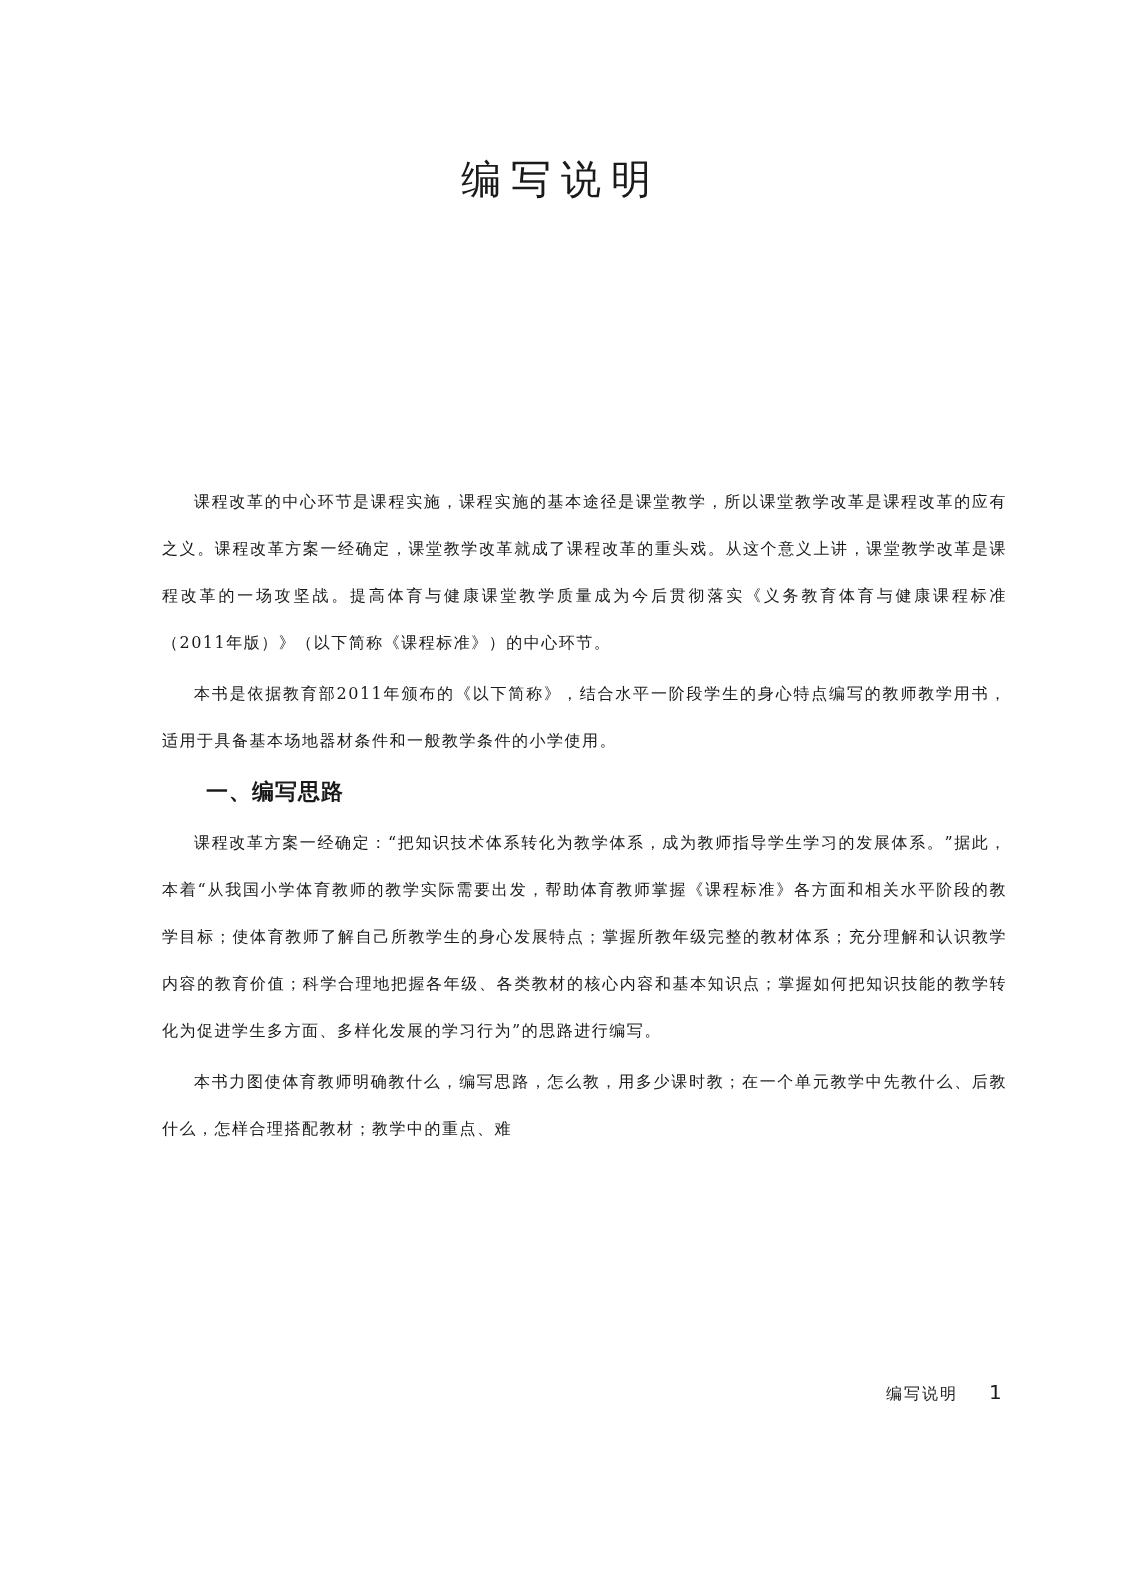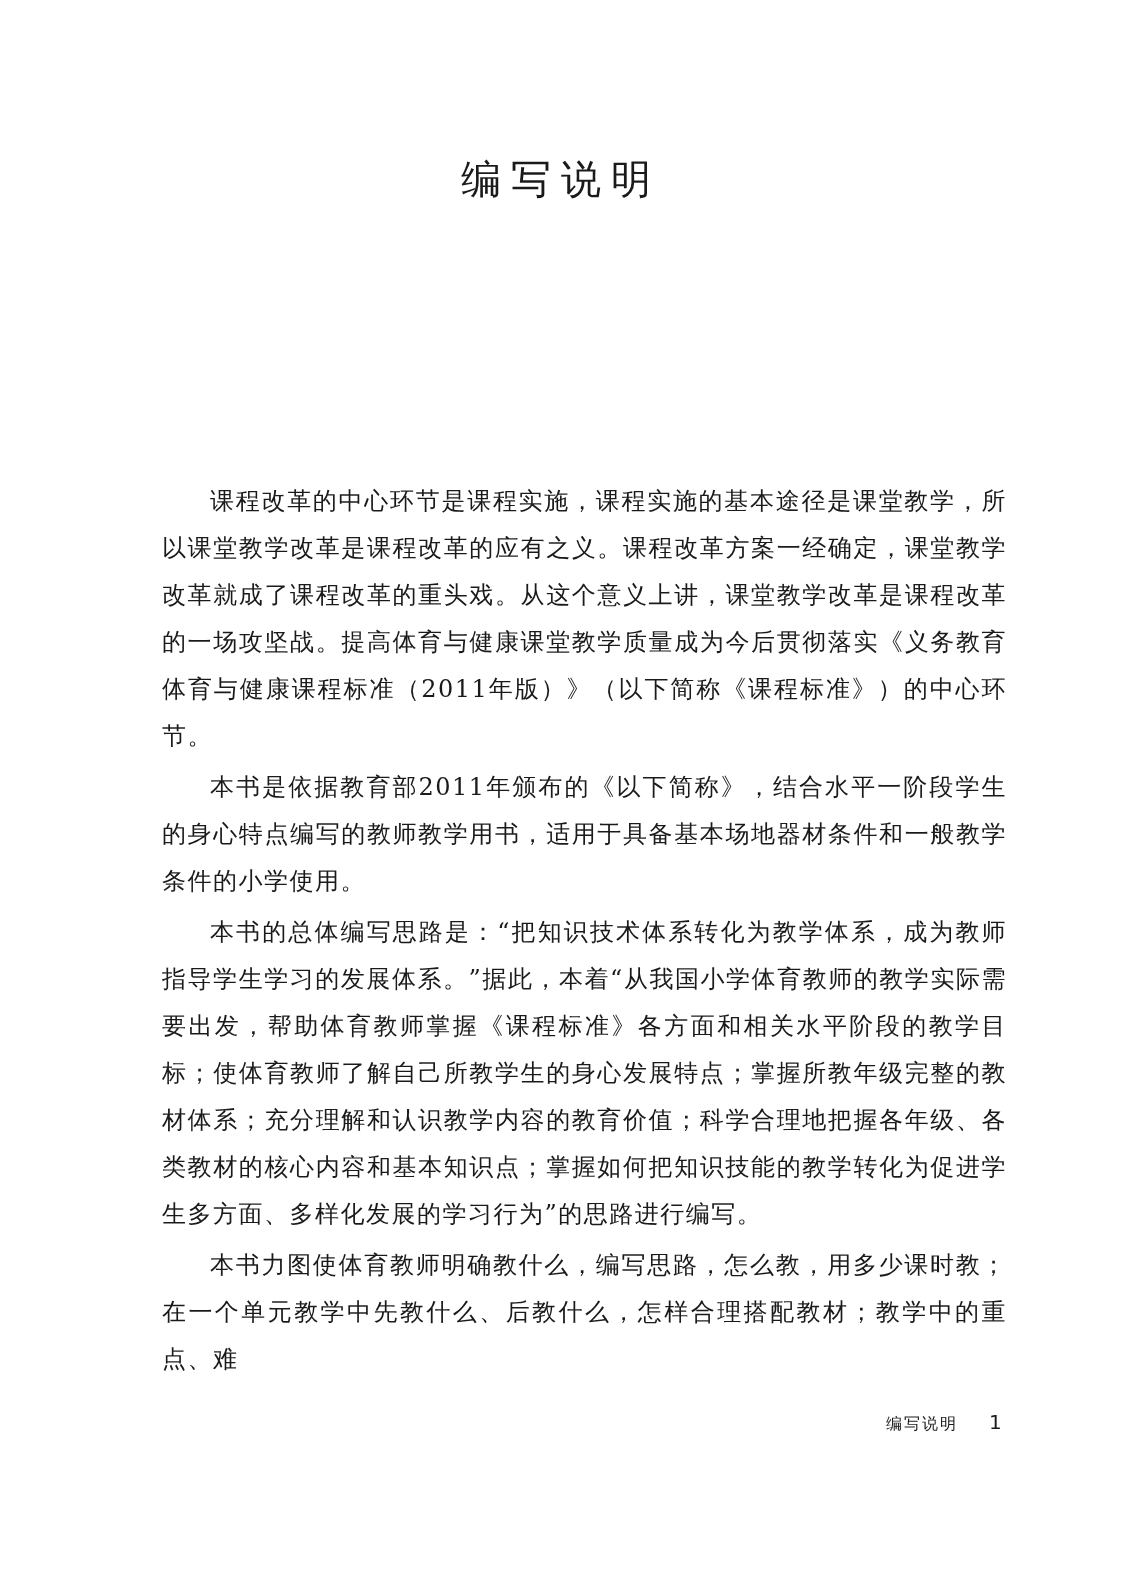--- a/index.html
+++ b/index.html
@@ -1,36 +1,37 @@
 <!DOCTYPE html>
 <html><head>
 <meta charset="utf-8">
 <style>
   html, body { margin: 0; padding: 0; background: #ffffff; }
   body { width: 1122px; height: 1571px; position: relative; overflow: hidden;
          font-family: "DejaVu Serif", "Liberation Serif", serif; color: #1a1a1a; }
   .title { position: absolute; top: 152px; left: 0; width: 1122px; text-align: center;
            font-size: 40px; letter-spacing: 10px; font-family: "DejaVu Serif", serif; }
   .content { position: absolute; top: 478px; left: 162px; width: 845px; }
-  .para { font-size: 24px; line-height: 47px; margin: 0 0 4px 0; text-align: justify;
+  .para { font-size: 16px; line-height: 47px; margin: 0 0 4px 0; text-align: justify;
           letter-spacing: 1.5px; text-indent: 2em; }
   .heading { font-family: "DejaVu Sans", "Liberation Sans", sans-serif; font-weight: bold;
              font-size: 22px; line-height: 47px; margin: 0 0 4px 0; text-indent: 2em; letter-spacing: 1px; }
-  .footer { position: absolute; top: 1410px; left: 886px; font-size: 16px; }
+  .footer { position: absolute; top: 1380px; left: 886px; font-size: 16px; }
   .footer .label { letter-spacing: 2px; }
   .footer .num { font-family: "DejaVu Sans", sans-serif; font-size: 20px; margin-left: 26px; }
 </style>
 </head>
 <body>
 
 <div class="title">编写说明</div>
 
 <div class="content">
   <p class="para">课程改革的中心环节是课程实施，课程实施的基本途径是课堂教学，所以课堂教学改革是课程改革的应有之义。课程改革方案一经确定，课堂教学改革就成了课程改革的重头戏。从这个意义上讲，课堂教学改革是课程改革的一场攻坚战。提高体育与健康课堂教学质量成为今后贯彻落实《义务教育体育与健康课程标准（2011年版）》（以下简称《课程标准》）的中心环节。</p>
   <p class="para">本书是依据教育部2011年颁布的《以下简称》，结合水平一阶段学生的身心特点编写的教师教学用书，适用于具备基本场地器材条件和一般教学条件的小学使用。</p>
-  <p class="para">本书的总体编写思路是：“把知识技术体系转化为教学体系，成为教师指导学生学习的发展体系。”据此，本着“从我国小学体育教师的教学实际需要出发，帮助体育教师掌握《课程标准》各方面和相关水平阶段的教学目标；使体育教师了解自己所教学生的身心发展特点；掌握所教年级完整的教材体系；充分理解和认识教学内容的教育价值；科学合理地把握各年级、各类教材的核心内容和基本知识点；掌握如何把知识技能的教学转化为促进学生多方面、多样化发展的学习行为”的思路进行编写。</p>
+  <p class="heading">一、编写思路</p>
+  <p class="para">课程改革方案一经确定：“把知识技术体系转化为教学体系，成为教师指导学生学习的发展体系。”据此，本着“从我国小学体育教师的教学实际需要出发，帮助体育教师掌握《课程标准》各方面和相关水平阶段的教学目标；使体育教师了解自己所教学生的身心发展特点；掌握所教年级完整的教材体系；充分理解和认识教学内容的教育价值；科学合理地把握各年级、各类教材的核心内容和基本知识点；掌握如何把知识技能的教学转化为促进学生多方面、多样化发展的学习行为”的思路进行编写。</p>
   <p class="para">本书力图使体育教师明确教什么，编写思路，怎么教，用多少课时教；在一个单元教学中先教什么、后教什么，怎样合理搭配教材；教学中的重点、难</p>
 </div>
 
 <div class="footer">
   <span class="label">编写说明</span>
   <span class="num">1</span>
 </div>
 
 </body></html>

